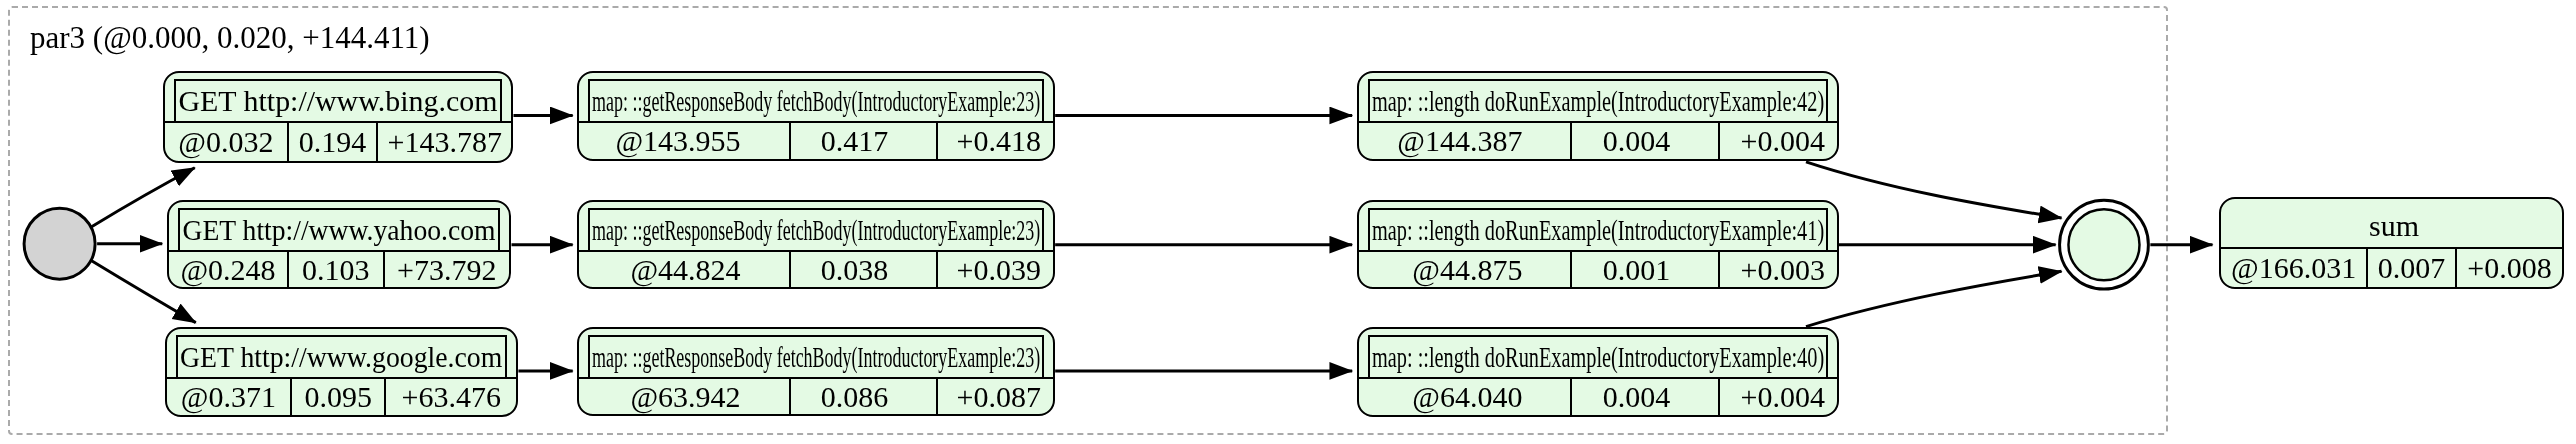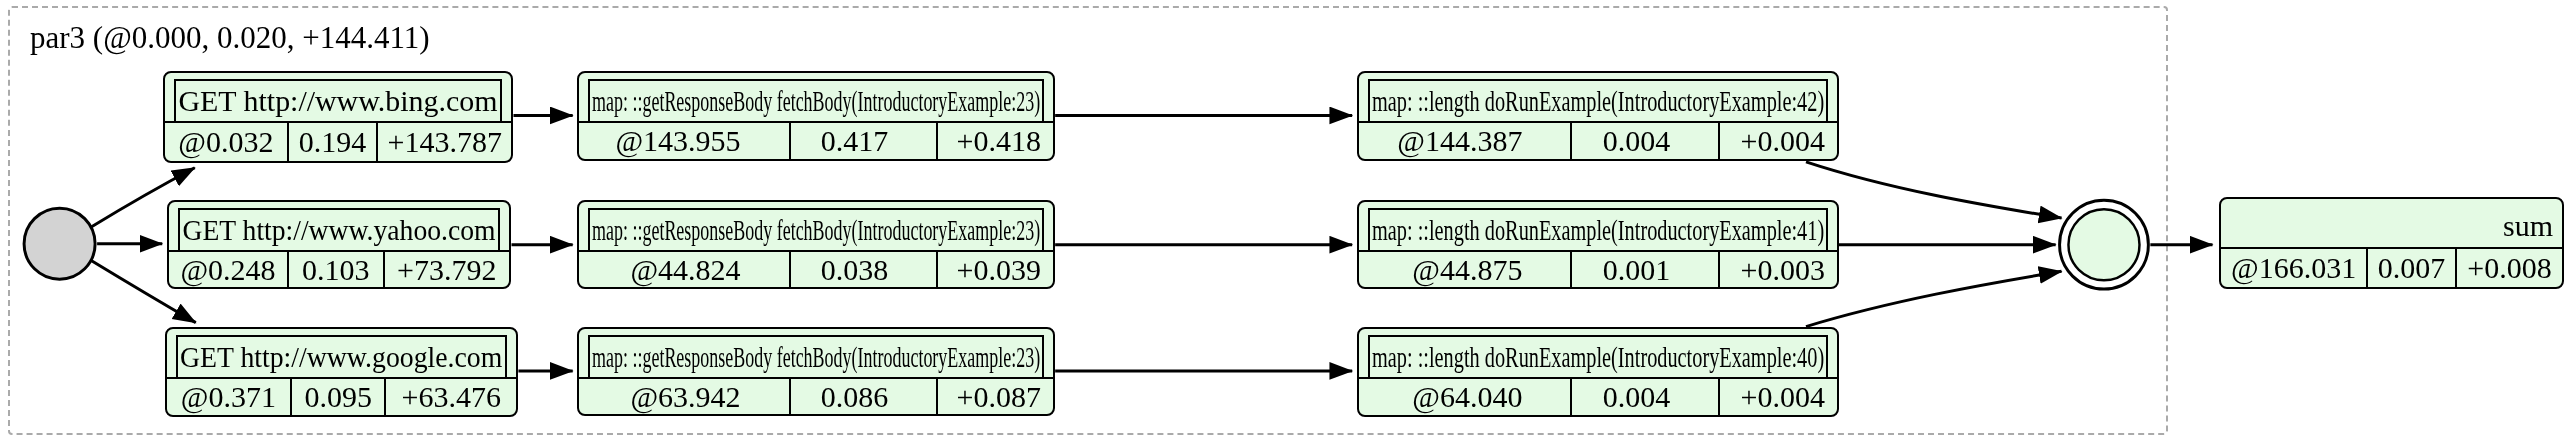--- a/index.html
+++ b/index.html
@@ -10,30 +10,30 @@
   .edges{position:absolute;left:0;top:0;width:2576px;height:444px;}
   .cluster{
     position:absolute;left:8px;top:6px;width:2156px;height:425px;
     border:2px dashed var(--cluster_border,#aaa);border-radius:4px;
   }
   .cluster-label{
     position:absolute;left:22px;top:20px;font-size:31px;white-space:nowrap;margin-left:8px;
   }
   .node{
     position:absolute;background:var(--node_fill,#e4fae4);
-    border:2.5px solid var(--node_border,#000);border-radius:8px;
+    border:2.5px solid var(--node_border,#000);border-radius:16px;
     display:flex;flex-direction:column;font-size:30px;overflow:hidden;
     box-sizing:border-box;
   }
   .trow{flex:0 0 42px;display:flex;padding:6px 9px 0 9px;}
   .tbox{
     flex:1;border:2px solid var(--node_border,#000);border-bottom:none;
     display:flex;align-items:center;justify-content:center;overflow:hidden;
   }
-  .node.plain .tbox{border:none;justify-content:flex-end;padding-left:5px;}
+  .node.plain .tbox{border:none;justify-content:center;padding-left:5px;}
   .vrow{flex:1;display:flex;border-top:2px solid var(--node_border,#000);}
   .cell{
     display:flex;align-items:center;justify-content:center;
     overflow:hidden;box-sizing:border-box;
   }
   .cell + .cell{border-left:2px solid var(--node_border,#000);}
   .node.rvals .cell{justify-content:flex-end;padding-right:12px;margin-left:36px;}
   .fit{white-space:nowrap;transform-origin:center center;display:inline-block;}
 </style>
 </head>

